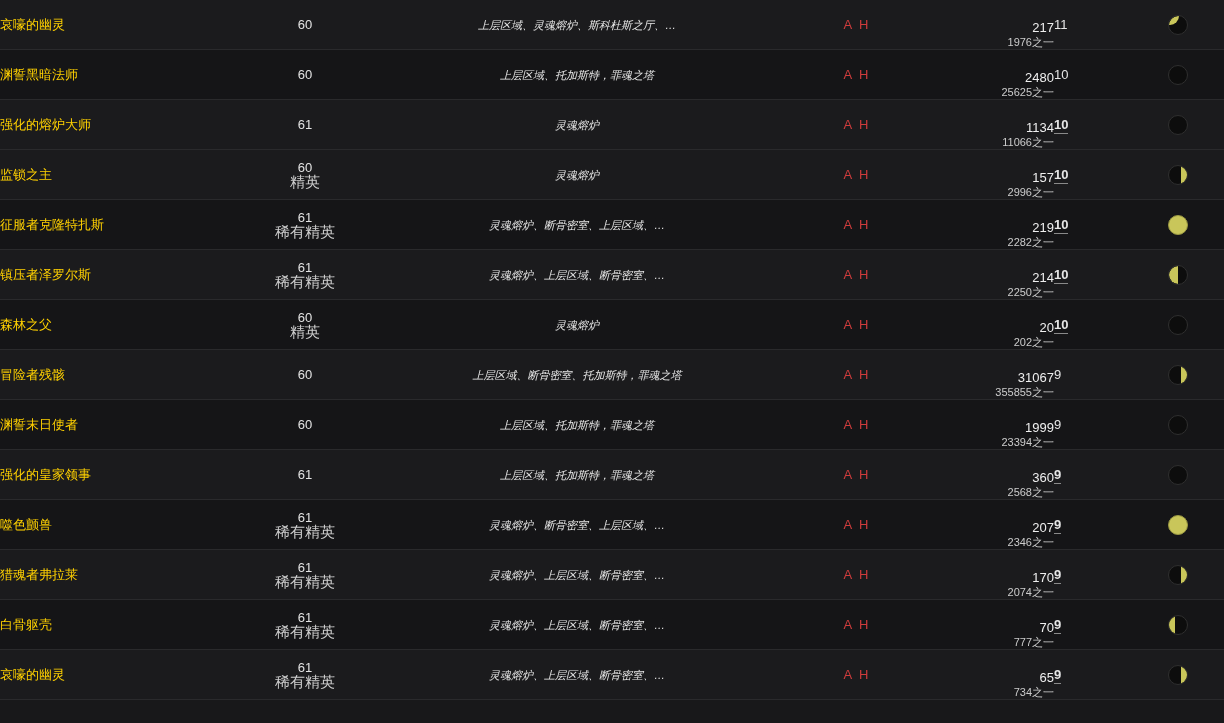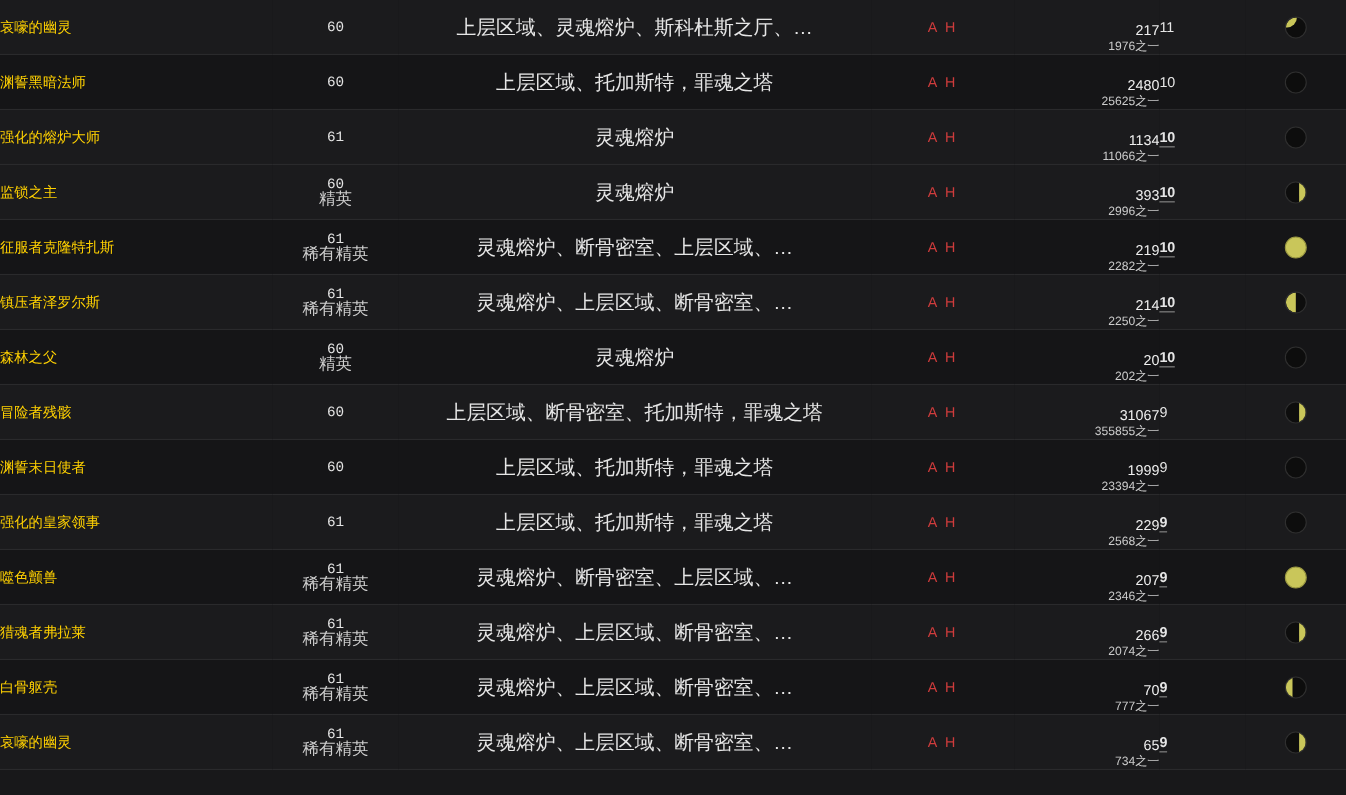--- a/index.html
+++ b/index.html
@@ -26,21 +26,21 @@
     vertical-align: middle;
     border-bottom: 1px solid #2a2a2c;
     padding: 0;
     font-size: 13px;
   }
   tr.row-even td { background: #1b1b1d; }
   tr.row-odd  td { background: #151517; }
 
   
   .col-name     { width: 248px; padding-left: 8px; }
-  .col-level    { width: 114px; text-align: center; font-family: Liberation Mono, monospace; }
+  .col-level    { width: 114px; text-align: center; }
   .col-zones    { width: 430px; text-align: center; }
   .col-side     { width: 130px; text-align: center; }
   .col-counts   { width: 132px; text-align: right; padding-right: 22px; }
   .col-react    { width: 78px;  text-align: left; }
   .col-icon     { width: 92px;  text-align: center; }
 
   a.npc-link {
     color: #ffd100;
     text-decoration: none;
     font-size: 13px;
@@ -54,21 +54,22 @@
     line-height: 15px;
   }
   .level-sub {
     display: block;
     font-size: 15px;
     color: #cfcfcf;
     line-height: 14px;
   }
   .zones {
     color: #e6e6e6;
-    font-size: 18px;
+    font-size: 11px;
+    font-style: italic;
   }
   .side {
     font-size: 13px;
     letter-spacing: 2px;
   }
   .side .a { color: #cf3c3c; }
   .side .h { color: #cf3c3c; }
 
   .count-main {
     display: block;
@@ -176,21 +177,21 @@
       </tr>
       <tr class="row-even">
         <td class="col-name"><a class="npc-link q3" href="#">监锁之主</a></td>
         <td class="col-level">
           <span class="level-main">60</span>
           <span class="level-sub">精英</span>
         </td>
         <td class="col-zones"><span class="zones">灵魂熔炉</span></td>
         <td class="col-side"><span class="side"><span class="a">A</span> <span class="h">H</span></span></td>
         <td class="col-counts">
-          <span class="count-main">393</span>
+          <span class="count-main">157</span>
           <span class="count-sub">2996之一</span>
         </td>
         <td class="col-react"><span class="react bold">10</span></td>
         <td class="col-icon"><span class="moon right-cres"><span class="lit"></span></span></td>
       </tr>
       <tr class="row-odd">
         <td class="col-name"><a class="npc-link q3" href="#">征服者克隆特扎斯</a></td>
         <td class="col-level">
           <span class="level-main">61</span>
           <span class="level-sub">稀有精英</span>
@@ -263,21 +264,21 @@
         <td class="col-icon"><span class="moon new"></span></td>
       </tr>
       <tr class="row-even">
         <td class="col-name"><a class="npc-link q3" href="#">强化的皇家领事</a></td>
         <td class="col-level">
           <span class="level-main">61</span>
         </td>
         <td class="col-zones"><span class="zones">上层区域、托加斯特，罪魂之塔</span></td>
         <td class="col-side"><span class="side"><span class="a">A</span> <span class="h">H</span></span></td>
         <td class="col-counts">
-          <span class="count-main">229</span>
+          <span class="count-main">360</span>
           <span class="count-sub">2568之一</span>
         </td>
         <td class="col-react"><span class="react bold">9</span></td>
         <td class="col-icon"><span class="moon new"></span></td>
       </tr>
       <tr class="row-odd">
         <td class="col-name"><a class="npc-link q3" href="#">噬色颤兽</a></td>
         <td class="col-level">
           <span class="level-main">61</span>
           <span class="level-sub">稀有精英</span>
@@ -293,21 +294,21 @@
       </tr>
       <tr class="row-even">
         <td class="col-name"><a class="npc-link q3" href="#">猎魂者弗拉莱</a></td>
         <td class="col-level">
           <span class="level-main">61</span>
           <span class="level-sub">稀有精英</span>
         </td>
         <td class="col-zones"><span class="zones">灵魂熔炉、上层区域、断骨密室、…</span></td>
         <td class="col-side"><span class="side"><span class="a">A</span> <span class="h">H</span></span></td>
         <td class="col-counts">
-          <span class="count-main">266</span>
+          <span class="count-main">170</span>
           <span class="count-sub">2074之一</span>
         </td>
         <td class="col-react"><span class="react bold">9</span></td>
         <td class="col-icon"><span class="moon right-cres"><span class="lit"></span></span></td>
       </tr>
       <tr class="row-odd">
         <td class="col-name"><a class="npc-link q3" href="#">白骨躯壳</a></td>
         <td class="col-level">
           <span class="level-main">61</span>
           <span class="level-sub">稀有精英</span>

